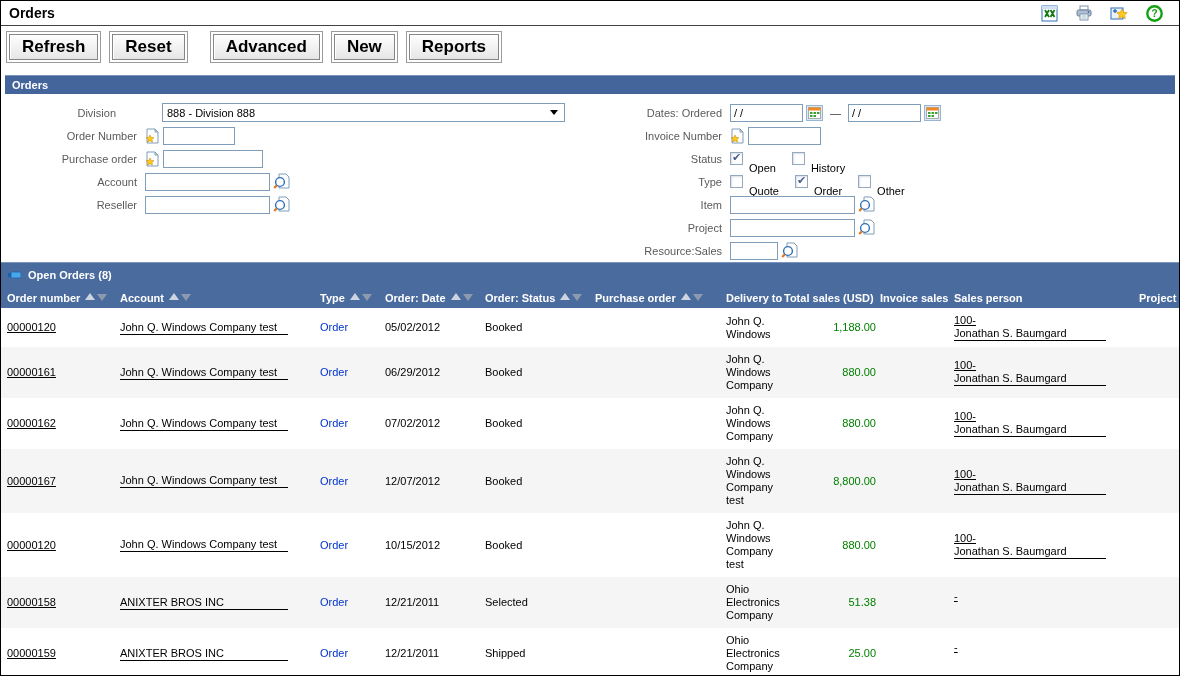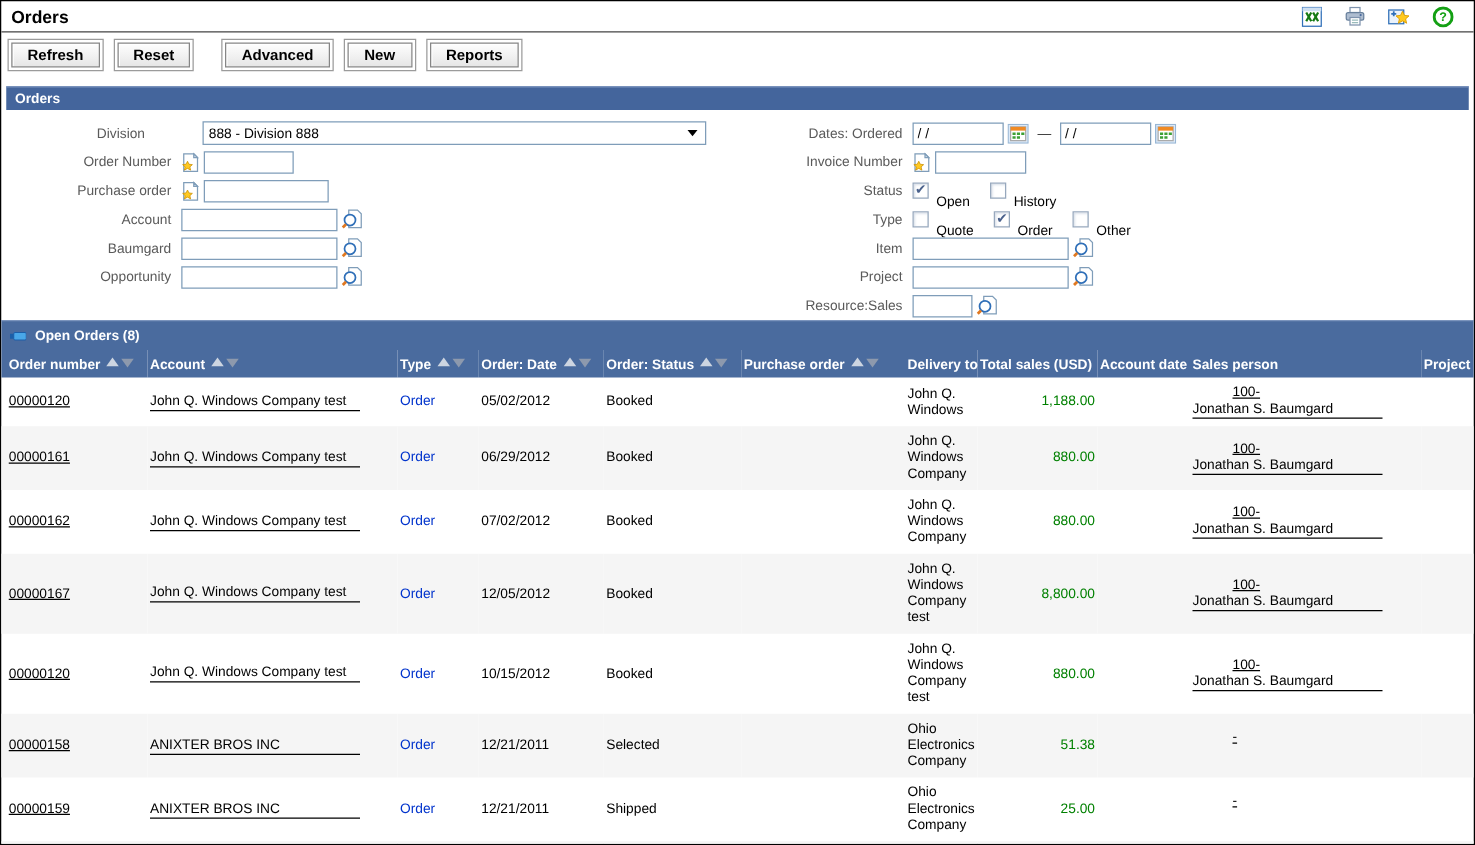--- a/index.html
+++ b/index.html
@@ -10,21 +10,21 @@
   
   .titlebar { height:25px; border-bottom:1px solid #444; display:flex; align-items:center; padding:0 10px 0 8px; }
   .titlebar h1 { font-size:14px; font-weight:bold; flex:1; }
   .title-icons { display:flex; gap:17px; align-items:center; padding-right:6px; }
   .title-icons .ticon { width:18px; height:18px; display:inline-flex; align-items:center; justify-content:center; cursor:pointer; }
 
   
   .toolbar { padding:5px 4px 6px 5px; display:flex; gap:8px; }
   .toolbar .gap { width:6px; }
   .btn-outer { border:1px solid #9b9b9b; padding:2px; background:#fff; display:inline-block; }
-  .btn { font-family:inherit; font-size:12px; font-weight:bold; padding:2px 12px; min-width:52px;
+  .btn { font-family:inherit; font-size:17px; font-weight:bold; padding:2px 12px; min-width:52px;
          background:linear-gradient(#fefefe,#e6e6e6); border:1px solid #868686;
          box-shadow:inset 1px 1px 0 #fff; cursor:pointer; }
 
   
   .section-bar { background:#44659c; border-top:1px solid #7b94bd; color:#fff; font-weight:bold;
                  height:19px; line-height:18px; padding-left:7px; }
   .filter-wrap { margin:6px 4px 0 4px; }
 
   
   .filter-body { position:relative; height:168px; padding-top:7px;text-decoration:underline; }
@@ -66,21 +66,21 @@
   .sort i { display:block; width:0; height:0; border-left:5px solid transparent; border-right:5px solid transparent; }
   .sort .up { border-bottom:7px solid #cdd5e1; }
   .sort .dn { border-top:7px solid #8d99ad; margin-top:1px; }
   th.right, td.right { text-align:right; padding-right:5px; }
   a.num { color:#000; text-decoration:underline; cursor:pointer; }
   a.acct { color:#000; text-decoration:none; border-bottom:1px solid #000; display:inline-block;
            width:168px; white-space:nowrap; overflow:visible; cursor:pointer; }
   a.type { color:#0033cc; text-decoration:none; cursor:pointer; }
   td.money { color:#008000; text-align:right; padding-right:6px; }
   .sp { cursor:pointer; }
-  .sp .sp-code { color:#000; text-decoration:underline;margin-left:32px; }
+  .sp .sp-code { color:#000; text-decoration:underline; }
   .sp .sp-name { color:#000; border-bottom:1px solid #000; width:152px; min-height:13px; }
   .sp .sp-name:empty { border-bottom:none; }
   td.delivery { overflow:visible; }
 </style>
 </head>
 <body>
 
 <div class="window">
 
   <div class="titlebar">
@@ -177,34 +177,21 @@
             <span class="sicon">
               <svg width="17" height="17" viewBox="0 0 17 17">
                   <path d="M6 1 h7 l3 3 v11 h-10 z" fill="#fff" stroke="#7f9db9"></path>
                   <circle cx="7" cy="9" r="4.4" fill="#fff" stroke="#2f6fb8" stroke-width="1.4"></circle>
                   <line x1="3.8" y1="12.4" x2="1.2" y2="15" stroke="#e07820" stroke-width="2.2"></line>
                 </svg>
             </span>
           </div>
         </div>
         <div class="frow">
-          <span class="flabel">Baumgard</span>
-          <div class="fctrl">
-            <input class="txt w125" value="" style="">
-            <span class="sicon">
-              <svg width="17" height="17" viewBox="0 0 17 17">
-                  <path d="M6 1 h7 l3 3 v11 h-10 z" fill="#fff" stroke="#7f9db9"></path>
-                  <circle cx="7" cy="9" r="4.4" fill="#fff" stroke="#2f6fb8" stroke-width="1.4"></circle>
-                  <line x1="3.8" y1="12.4" x2="1.2" y2="15" stroke="#e07820" stroke-width="2.2"></line>
-                </svg>
-            </span>
-          </div>
-        </div>
-        <div class="frow">
-          <span class="flabel">Opportunity</span>
+          <span class="flabel">Reseller</span>
           <div class="fctrl">
             <input class="txt w125" value="" style="">
             <span class="sicon">
               <svg width="17" height="17" viewBox="0 0 17 17">
                   <path d="M6 1 h7 l3 3 v11 h-10 z" fill="#fff" stroke="#7f9db9"></path>
                   <circle cx="7" cy="9" r="4.4" fill="#fff" stroke="#2f6fb8" stroke-width="1.4"></circle>
                   <line x1="3.8" y1="12.4" x2="1.2" y2="15" stroke="#e07820" stroke-width="2.2"></line>
                 </svg>
             </span>
           </div>
@@ -367,21 +354,21 @@
           <th><span>Order: Status</span><span class="sort">
                 <i class="up"></i>
                 <i class="dn"></i>
               </span></th>
           <th><span>Purchase order</span><span class="sort">
                 <i class="up"></i>
                 <i class="dn"></i>
               </span></th>
           <th><span>Delivery to</span></th>
           <th><span>Total sales (USD)</span></th>
-          <th><span>Account date</span></th>
+          <th><span>Invoice sales</span></th>
           <th><span>Sales person</span></th>
           <th class="right"><span>Project</span></th>
         </tr>
       </thead>
       <tbody>
         <tr>
           <td><a class="num">00000120</a></td>
           <td><a class="acct">John Q. Windows Company test</a></td>
           <td><a class="type">Order</a></td>
           <td>05/02/2012</td>
@@ -416,21 +403,21 @@
           <td class="delivery">John Q. Windows Company</td>
           <td class="money">880.00</td>
           <td></td>
           <td><span class="sp"><span class="sp-code">100-</span><div class="sp-name">Jonathan S. Baumgard</div></span></td>
           <td></td>
         </tr>
         <tr>
           <td><a class="num">00000167</a></td>
           <td><a class="acct">John Q. Windows Company test</a></td>
           <td><a class="type">Order</a></td>
-          <td>12/05/2012</td>
+          <td>12/07/2012</td>
           <td>Booked</td>
           <td></td>
           <td class="delivery">John Q. Windows Company test</td>
           <td class="money">8,800.00</td>
           <td></td>
           <td><span class="sp"><span class="sp-code">100-</span><div class="sp-name">Jonathan S. Baumgard</div></span></td>
           <td></td>
         </tr>
         <tr>
           <td><a class="num">00000120</a></td>

